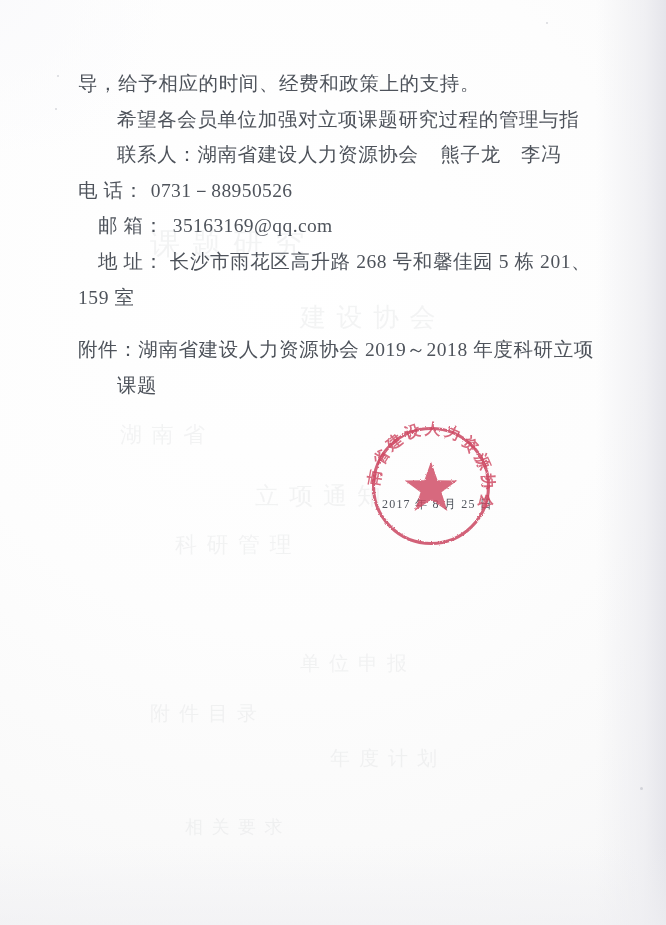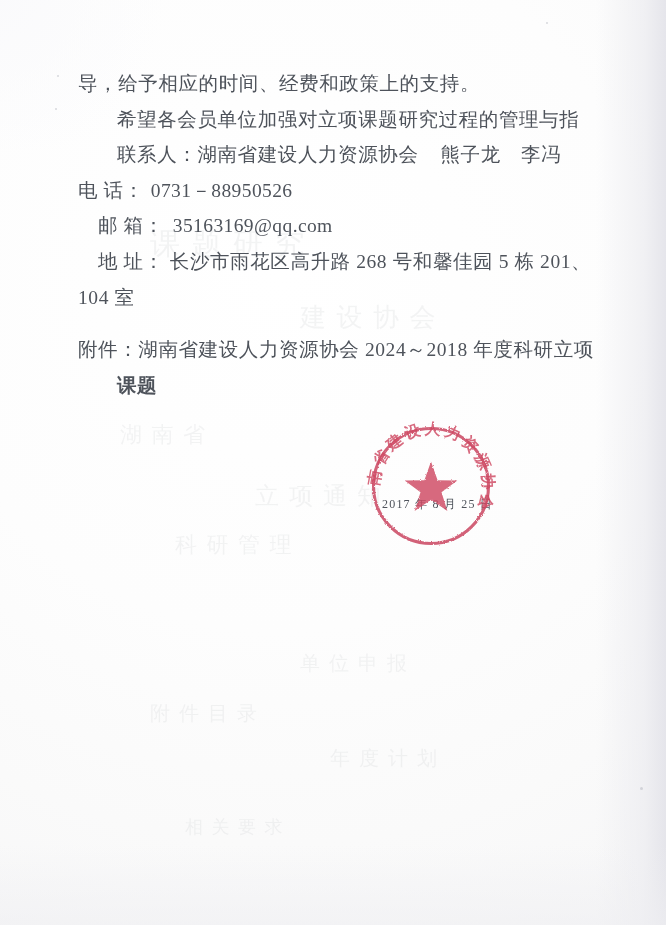--- a/index.html
+++ b/index.html
@@ -92,21 +92,21 @@
 
   .line .latin {
     font-family: "Liberation Serif", "DejaVu Serif", serif;
     letter-spacing: 0.4px;
   }
 
   .gap-before { margin-top: 17px; }
 
   
   .attach-first { white-space: nowrap; }
-  .attach-cont { padding-left: 39px; font-weight: bold; }
+  .attach-cont { padding-left: 39px; }
 
   
   .sign-area {
     position: absolute;
     left: 0;
     top: 404px;
     width: 666px;
     height: 140px;
   }
 
@@ -165,23 +165,23 @@
     <div class="line indent-2">希望各会员单位加强对立项课题研究过程的管理与指</div>
 
     <div class="line indent-2"><span>联系人：</span><span>湖南省建设人力资源协会</span><span style="padding-left:22px;">熊子龙　李冯</span></div>
 
     <div class="line"><span>电 话：</span><span class="latin" style="padding-left:7px;margin-top:46px;">0731－88950526</span></div>
 
     <div class="line indent-1"><span>邮 箱：</span><span class="latin" style="padding-left:9px;">35163169@qq.com</span></div>
 
     <div class="line indent-1"><span>地 址：</span><span style="padding-left:6px;font-family:Liberation Serif, serif;">长沙市雨花区高升路 268 号和馨佳园 5 栋 201、</span></div>
 
-    <div class="line">104 室</div>
-
-    <div class="line gap-before attach-first"><span>附件：</span><span>湖南省建设人力资源协会 2024～2018 年度科研立项</span></div>
+    <div class="line">159 室</div>
+
+    <div class="line gap-before attach-first"><span>附件：</span><span>湖南省建设人力资源协会 2019～2018 年度科研立项</span></div>
     <div class="line attach-cont">课题</div>
 
   </div>
 
   <div class="sign-area">
     <div class="date-line">2017 年 8 月 25 日</div>
   </div>
 
   <div class="seal">
     <svg viewBox="0 0 148 148" xmlns="http://www.w3.org/2000/svg" aria-hidden="true">

